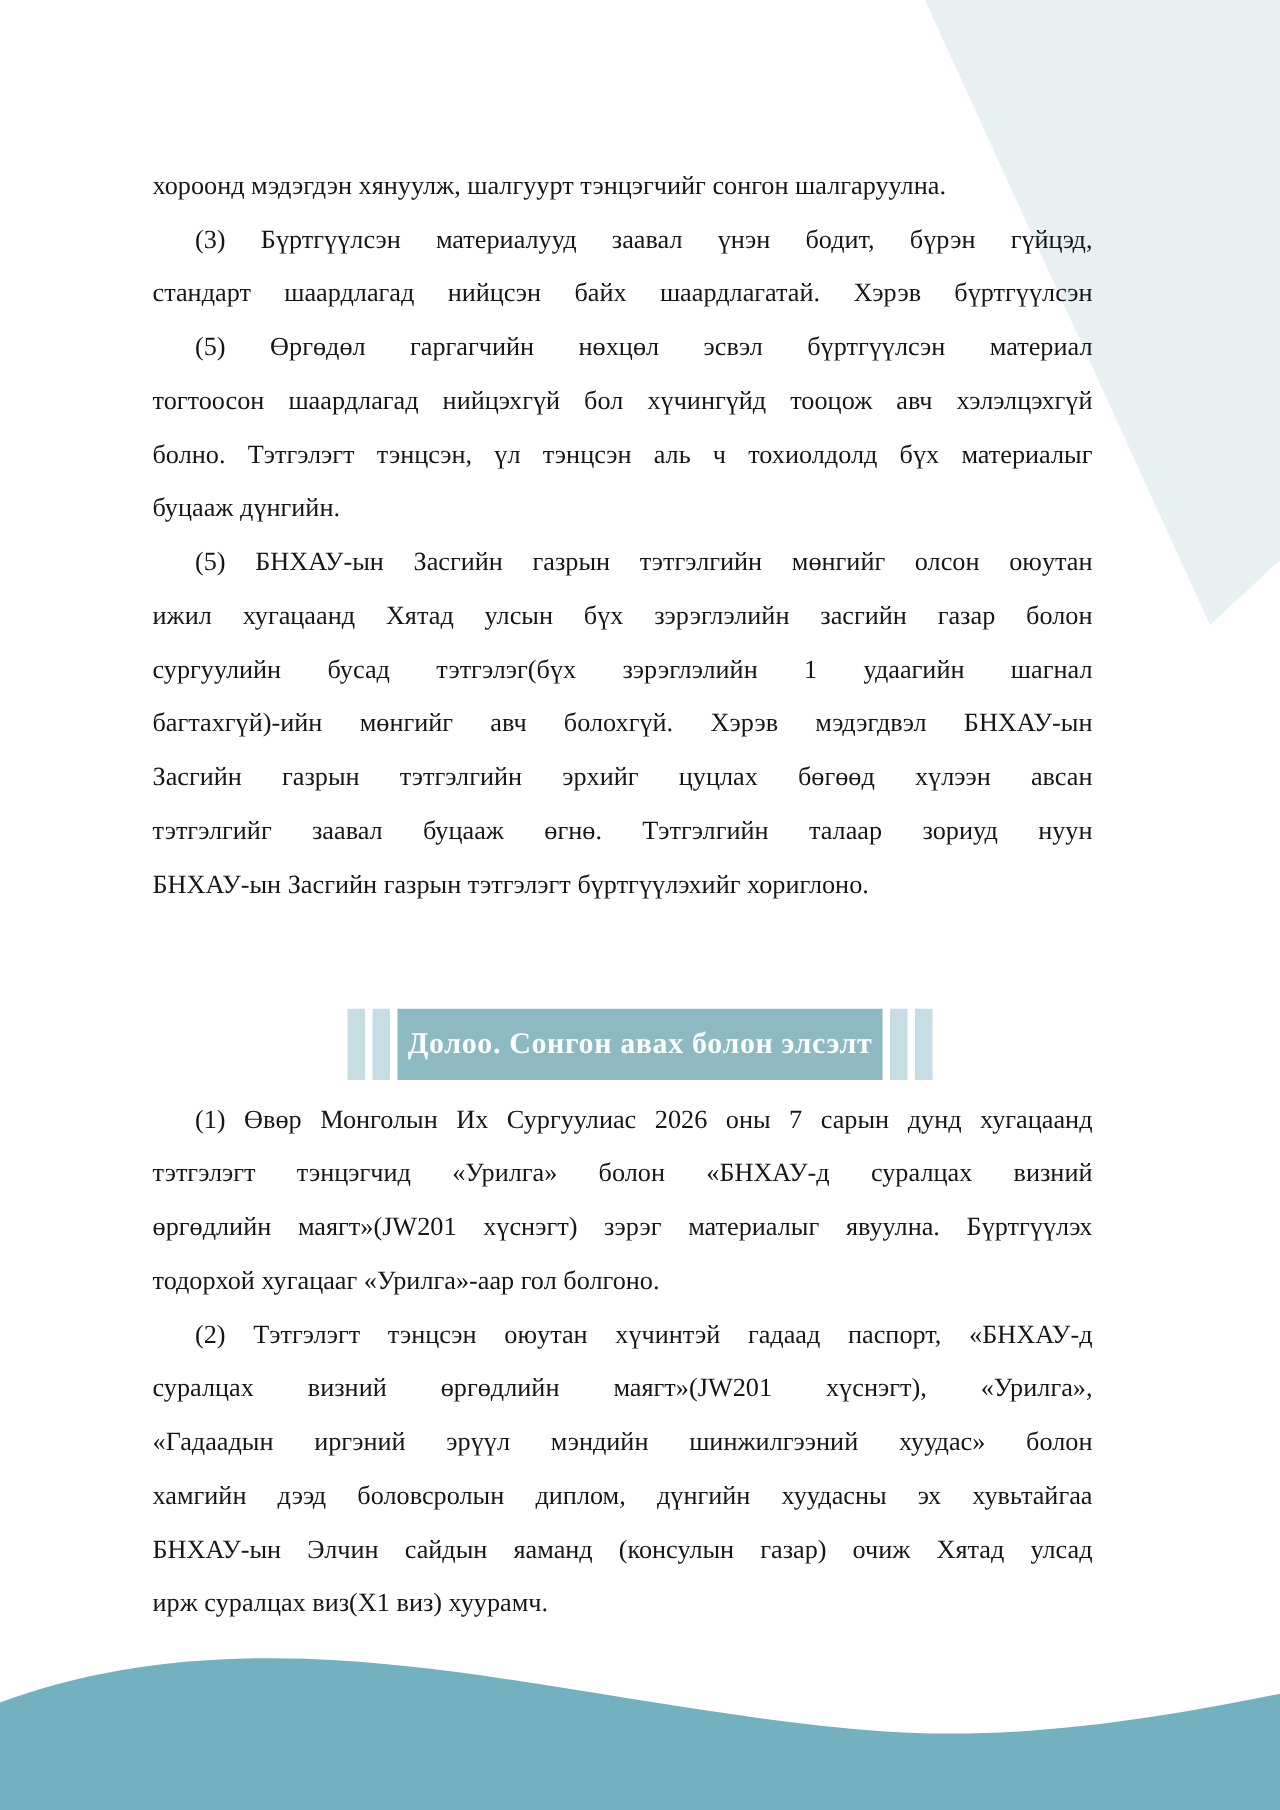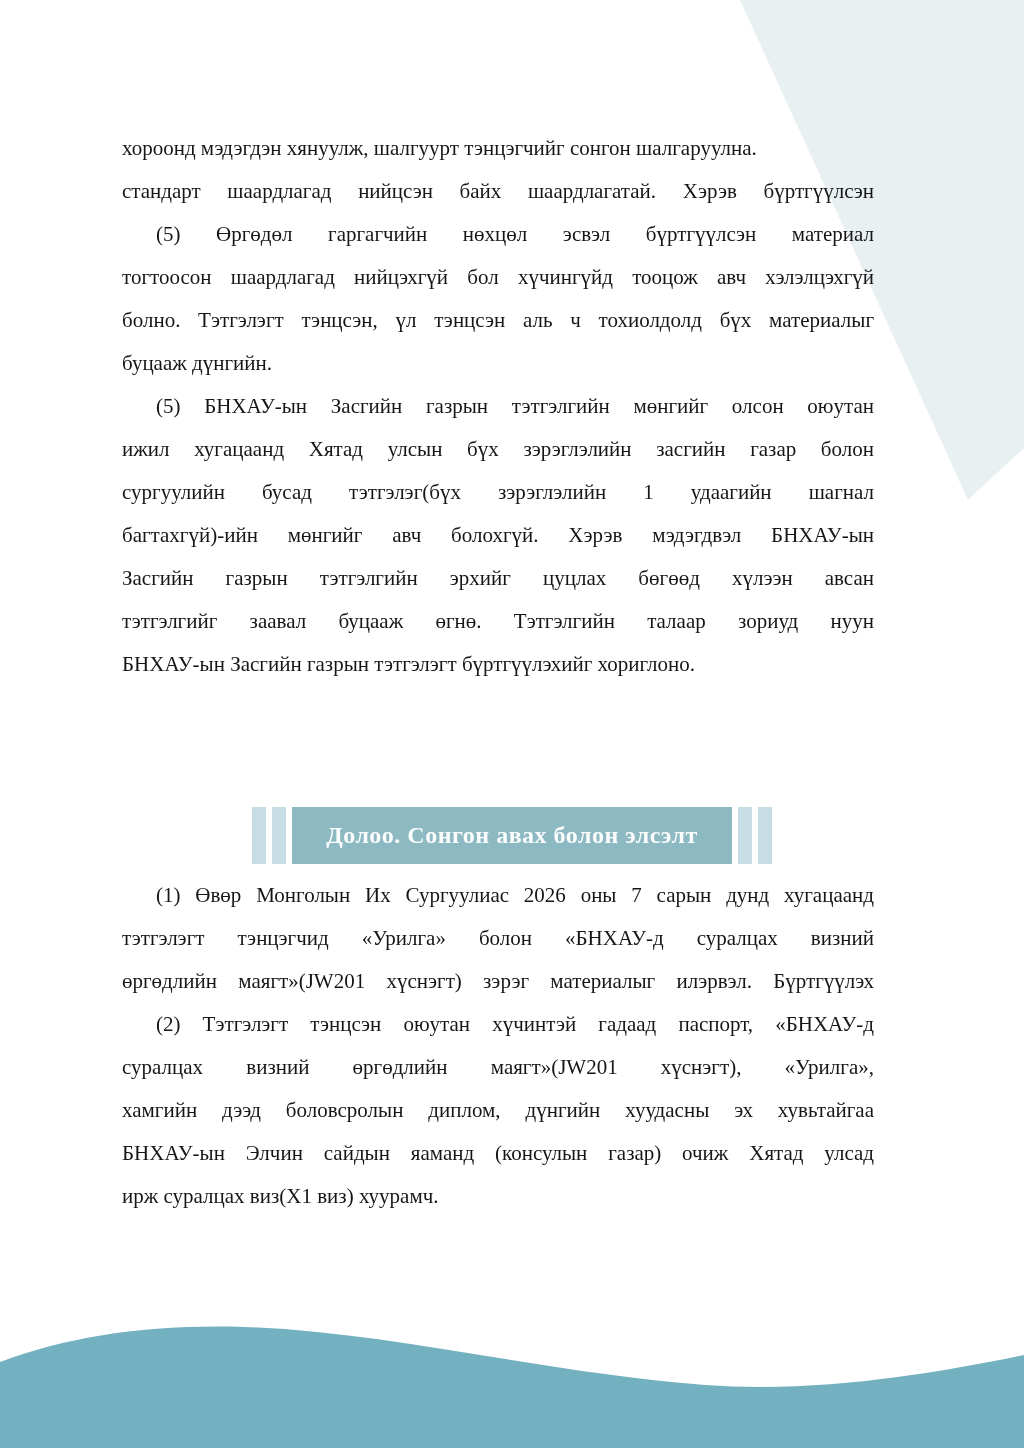--- a/index.html
+++ b/index.html
@@ -44,21 +44,21 @@
     display: flex;
     justify-content: center;
     align-items: stretch;
     gap: 6px;
   }
   .banner-bar {
     width: 14px; height: 57px;
     background: var(--c-banner_bar, #c6dde3);
   }
   .banner-box {
-    width: 440px; height: 57px;
+    width: 388px; height: 57px;
     background: var(--c-banner_bg, #8db9c3);
     color: var(--c-banner_text, #fbfdfd);
     font-size: 24px;
     font-weight: bold;
     display: flex;
     align-items: center;
     justify-content: center;
     letter-spacing: 0.5px;
   }
 
@@ -71,20 +71,21 @@
   .wave-wrap svg { display: block; width: 1024px; height: 150px; }
   .wave-fill { fill: var(--c-wave, #73b1c0); }
 </style>
 </head>
 <body>
 
 <div class="corner-shape"></div>
 
 <div class="text-block text-block-1">
   <div class="ln">хороонд мэдэгдэн хянуулж, шалгуурт тэнцэгчийг сонгон шалгаруулна.</div>
+  <div class="ln j ind">(3) Бүртгүүлсэн материалууд заавал үнэн бодит, бүрэн гүйцэд,</div>
   <div class="ln j">стандарт шаардлагад нийцсэн байх шаардлагатай. Хэрэв бүртгүүлсэн</div>
   <div class="ln j ind">(5) Өргөдөл гаргагчийн нөхцөл эсвэл бүртгүүлсэн материал</div>
   <div class="ln j">тогтоосон шаардлагад нийцэхгүй бол хүчингүйд тооцож авч хэлэлцэхгүй</div>
   <div class="ln j">болно. Тэтгэлэгт тэнцсэн, үл тэнцсэн аль ч тохиолдолд бүх материалыг</div>
   <div class="ln">буцааж дүнгийн.</div>
   <div class="ln j ind">(5) БНХАУ-ын Засгийн газрын тэтгэлгийн мөнгийг олсон оюутан</div>
   <div class="ln j">ижил хугацаанд Хятад улсын бүх зэрэглэлийн засгийн газар болон</div>
   <div class="ln j">сургуулийн бусад тэтгэлэг(бүх зэрэглэлийн 1 удаагийн шагнал</div>
   <div class="ln j">багтахгүй)-ийн мөнгийг авч болохгүй. Хэрэв мэдэгдвэл БНХАУ-ын</div>
   <div class="ln j">Засгийн газрын тэтгэлгийн эрхийг цуцлах бөгөөд хүлээн авсан</div>
@@ -96,23 +97,25 @@
   <div class="banner-bar"></div>
   <div class="banner-bar"></div>
   <div class="banner-box">Долоо. Сонгон авах болон элсэлт</div>
   <div class="banner-bar"></div>
   <div class="banner-bar"></div>
 </div>
 
 <div class="text-block text-block-2">
   <div class="ln j ind">(1) Өвөр Монголын Их Сургуулиас 2026 оны 7 сарын дунд хугацаанд</div>
   <div class="ln j">тэтгэлэгт тэнцэгчид «Урилга» болон «БНХАУ-д суралцах визний</div>
-  <div class="ln j">өргөдлийн маягт»(JW201 хүснэгт) зэрэг материалыг илэрвэл. Бүртгүүлэх</div>
+  <div class="ln j">өргөдлийн маягт»(JW201 хүснэгт) зэрэг материалыг явуулна. Бүртгүүлэх</div>
+  <div class="ln">тодорхой хугацааг «Урилга»-аар гол болгоно.</div>
   <div class="ln j ind">(2) Тэтгэлэгт тэнцсэн оюутан хүчинтэй гадаад паспорт, «БНХАУ-д</div>
   <div class="ln j">суралцах визний өргөдлийн маягт»(JW201 хүснэгт), «Урилга»,</div>
+  <div class="ln j">«Гадаадын иргэний эрүүл мэндийн шинжилгээний хуудас» болон</div>
   <div class="ln j">хамгийн дээд боловсролын диплом, дүнгийн хуудасны эх хувьтайгаа</div>
   <div class="ln j">БНХАУ-ын Элчин сайдын яаманд (консулын газар) очиж Хятад улсад</div>
   <div class="ln">ирж суралцах виз(X1 виз) хуурамч.</div>
 </div>
 
 <div class="wave-wrap">
   <svg viewBox="0 0 1024 150" preserveAspectRatio="none" aria-hidden="true">
     <path class="wave-fill" d="M 0 64 C 70 38, 150 26, 245 29 C 390 34, 540 74, 705 87 C 820 95, 930 76, 1024 57 L 1024 150 L 0 150 Z"></path>
   </svg>
 </div>

